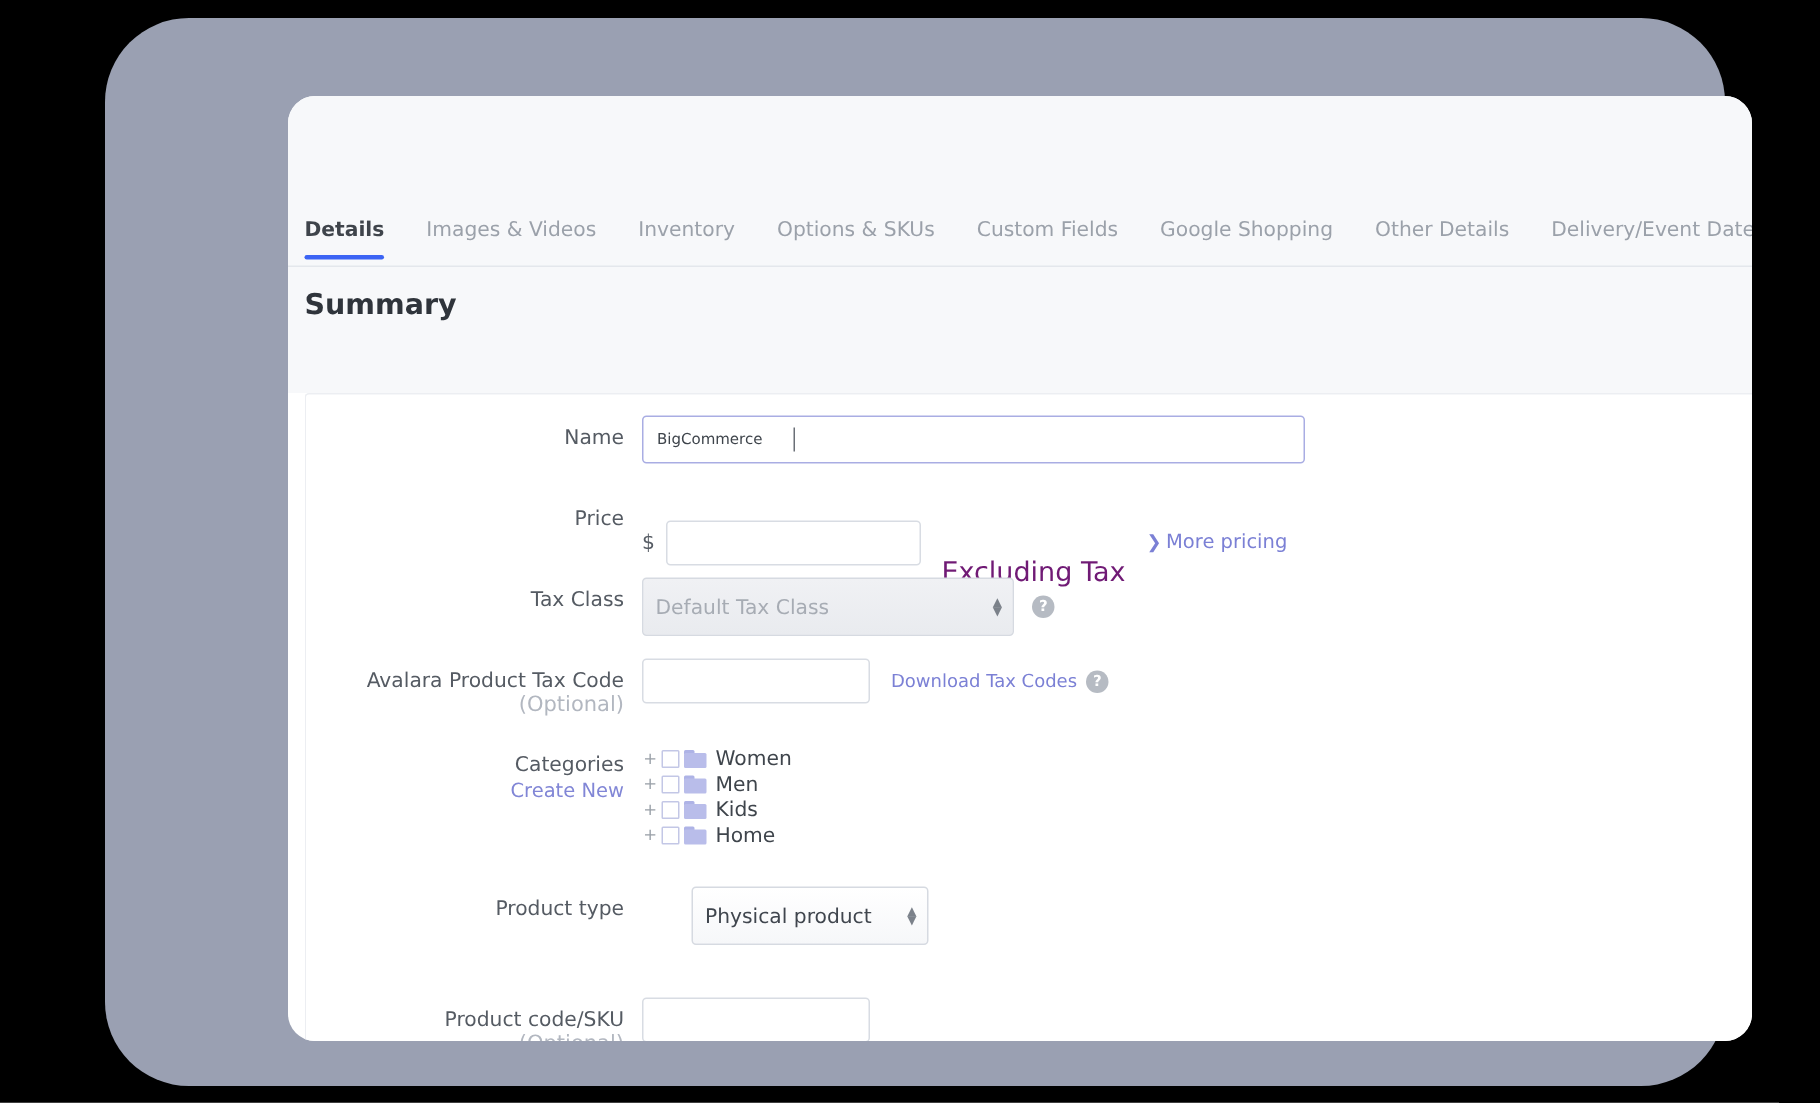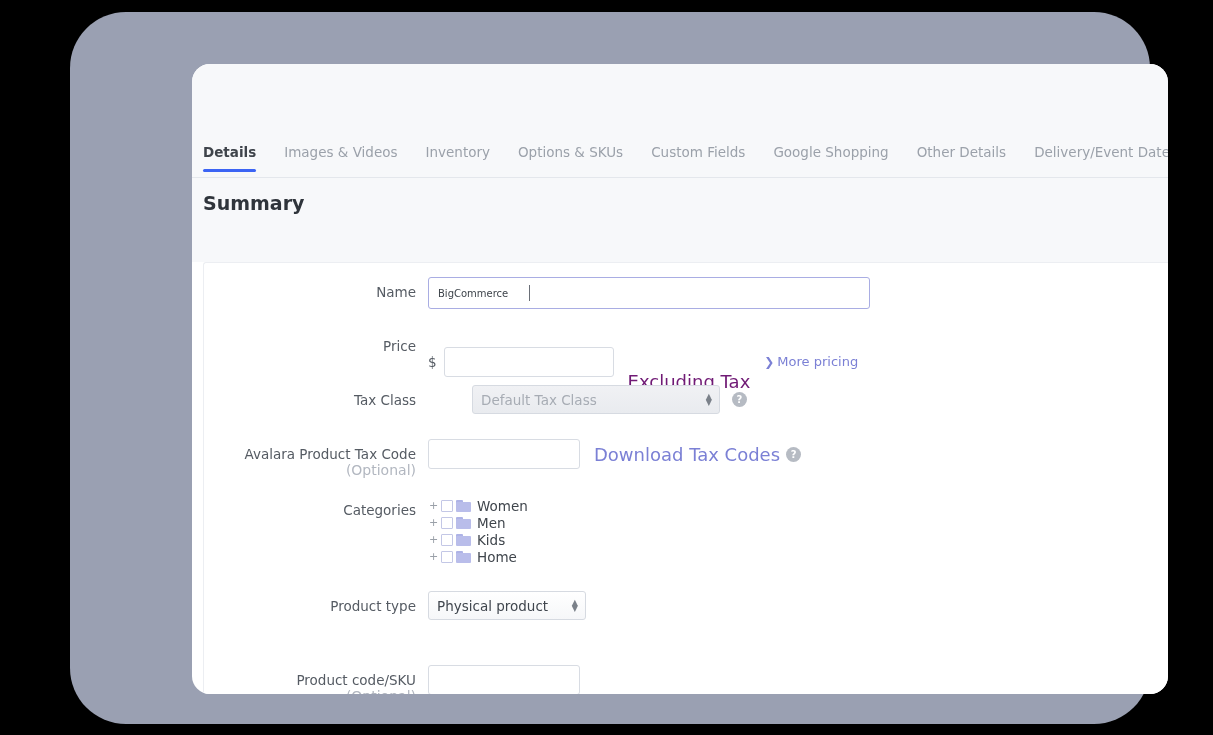--- a/index.html
+++ b/index.html
@@ -182,21 +182,21 @@
     color: #7b80d5;
     margin-left: 14px;
     cursor: pointer;
     white-space: nowrap;
   }
   .chev { font-weight: 700; margin-right: 3px; font-size: 12px; }
 
   
   .sel {
     position: relative;
-    height: 29px;
+    height: 39px;
     border: 1px solid #d6dae1;
     border-radius: 3px;
     display: flex;
     align-items: center;
     padding: 0 28px 0 8px;
     font-size: 13.5px;
     cursor: pointer;
   }
   .sel.disabled {
     background: linear-gradient(#f0f1f4, #e9ebef);
@@ -225,21 +225,21 @@
     background: #b6bbc3;
     color: #ffffff;
     font-size: 10px;
     font-weight: 700;
     margin-left: 12px;
     cursor: pointer;
     font-family: "DejaVu Sans", sans-serif;
   }
 
   .dl-link {
-    font-size: 18px;
+    font-size: 12px;
     color: #7b80d5;
     margin-left: 14px;
     cursor: pointer;
     white-space: nowrap;
   }
 
   
   .cat-list { padding-top: 2px; }
   .cat-item {
     display: flex;
@@ -318,21 +318,21 @@
       <div class="row" style="top:68px;">
         <div class="label">Price</div>
         <div class="control">
           <span class="dollar">$</span>
           <input class="txt" style="width: 170px;" value="">
           <span class="excl-tax">Excluding Tax</span>
           <span class="more-pricing"><span class="chev">❯</span><span>More pricing</span></span>
         </div>
       </div>
 
-      <div class="row" style="top:122px;gap:44px;">
+      <div class="row" style="top:122px;">
         <div class="label">Tax Class</div>
         <div class="control">
           <div class="sel disabled" style="width:248px;">
             <span>Default Tax Class</span>
             <span class="spin">
                 <span>▲</span>
                 <span>▼</span>
               </span>
           </div>
           <span class="help">?</span>
@@ -347,20 +347,21 @@
         <div class="control">
           <input class="txt" style="width: 152px;" value="">
           <span class="dl-link">Download Tax Codes</span>
           <span class="help" style="margin-left:6px;">?</span>
         </div>
       </div>
 
       <div class="row" style="top:232px;">
         <div class="label">
           <span>Categories</span>
+          <span class="link">Create New</span>
         </div>
         <div class="control">
           <div class="cat-list">
             <div class="cat-item">
               <span class="plus">+</span>
               <span class="cbox"></span>
               <span class="folder"></span>
               <span>Women</span>
             </div>
             <div class="cat-item">
@@ -378,21 +379,21 @@
             <div class="cat-item">
               <span class="plus">+</span>
               <span class="cbox"></span>
               <span class="folder"></span>
               <span>Home</span>
             </div>
           </div>
         </div>
       </div>
 
-      <div class="row" style="top:328px;">
+      <div class="row" style="top:328px;gap:33px;">
         <div class="label">Product type</div>
         <div class="control">
           <div class="sel enabled" style="width:158px;">
             <span>Physical product</span>
             <span class="spin">
                 <span>▲</span>
                 <span>▼</span>
               </span>
           </div>
         </div>

